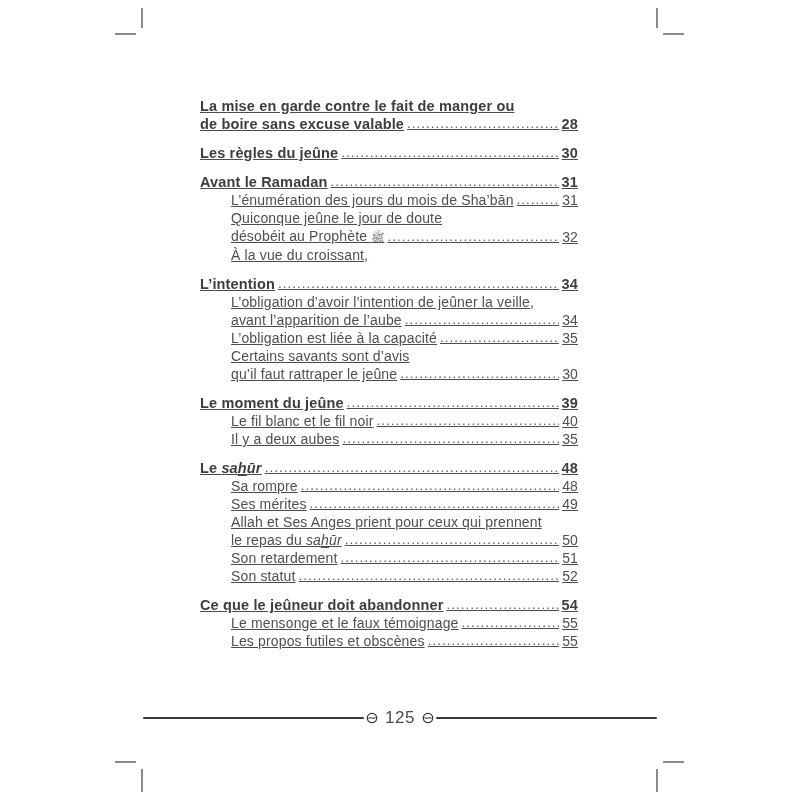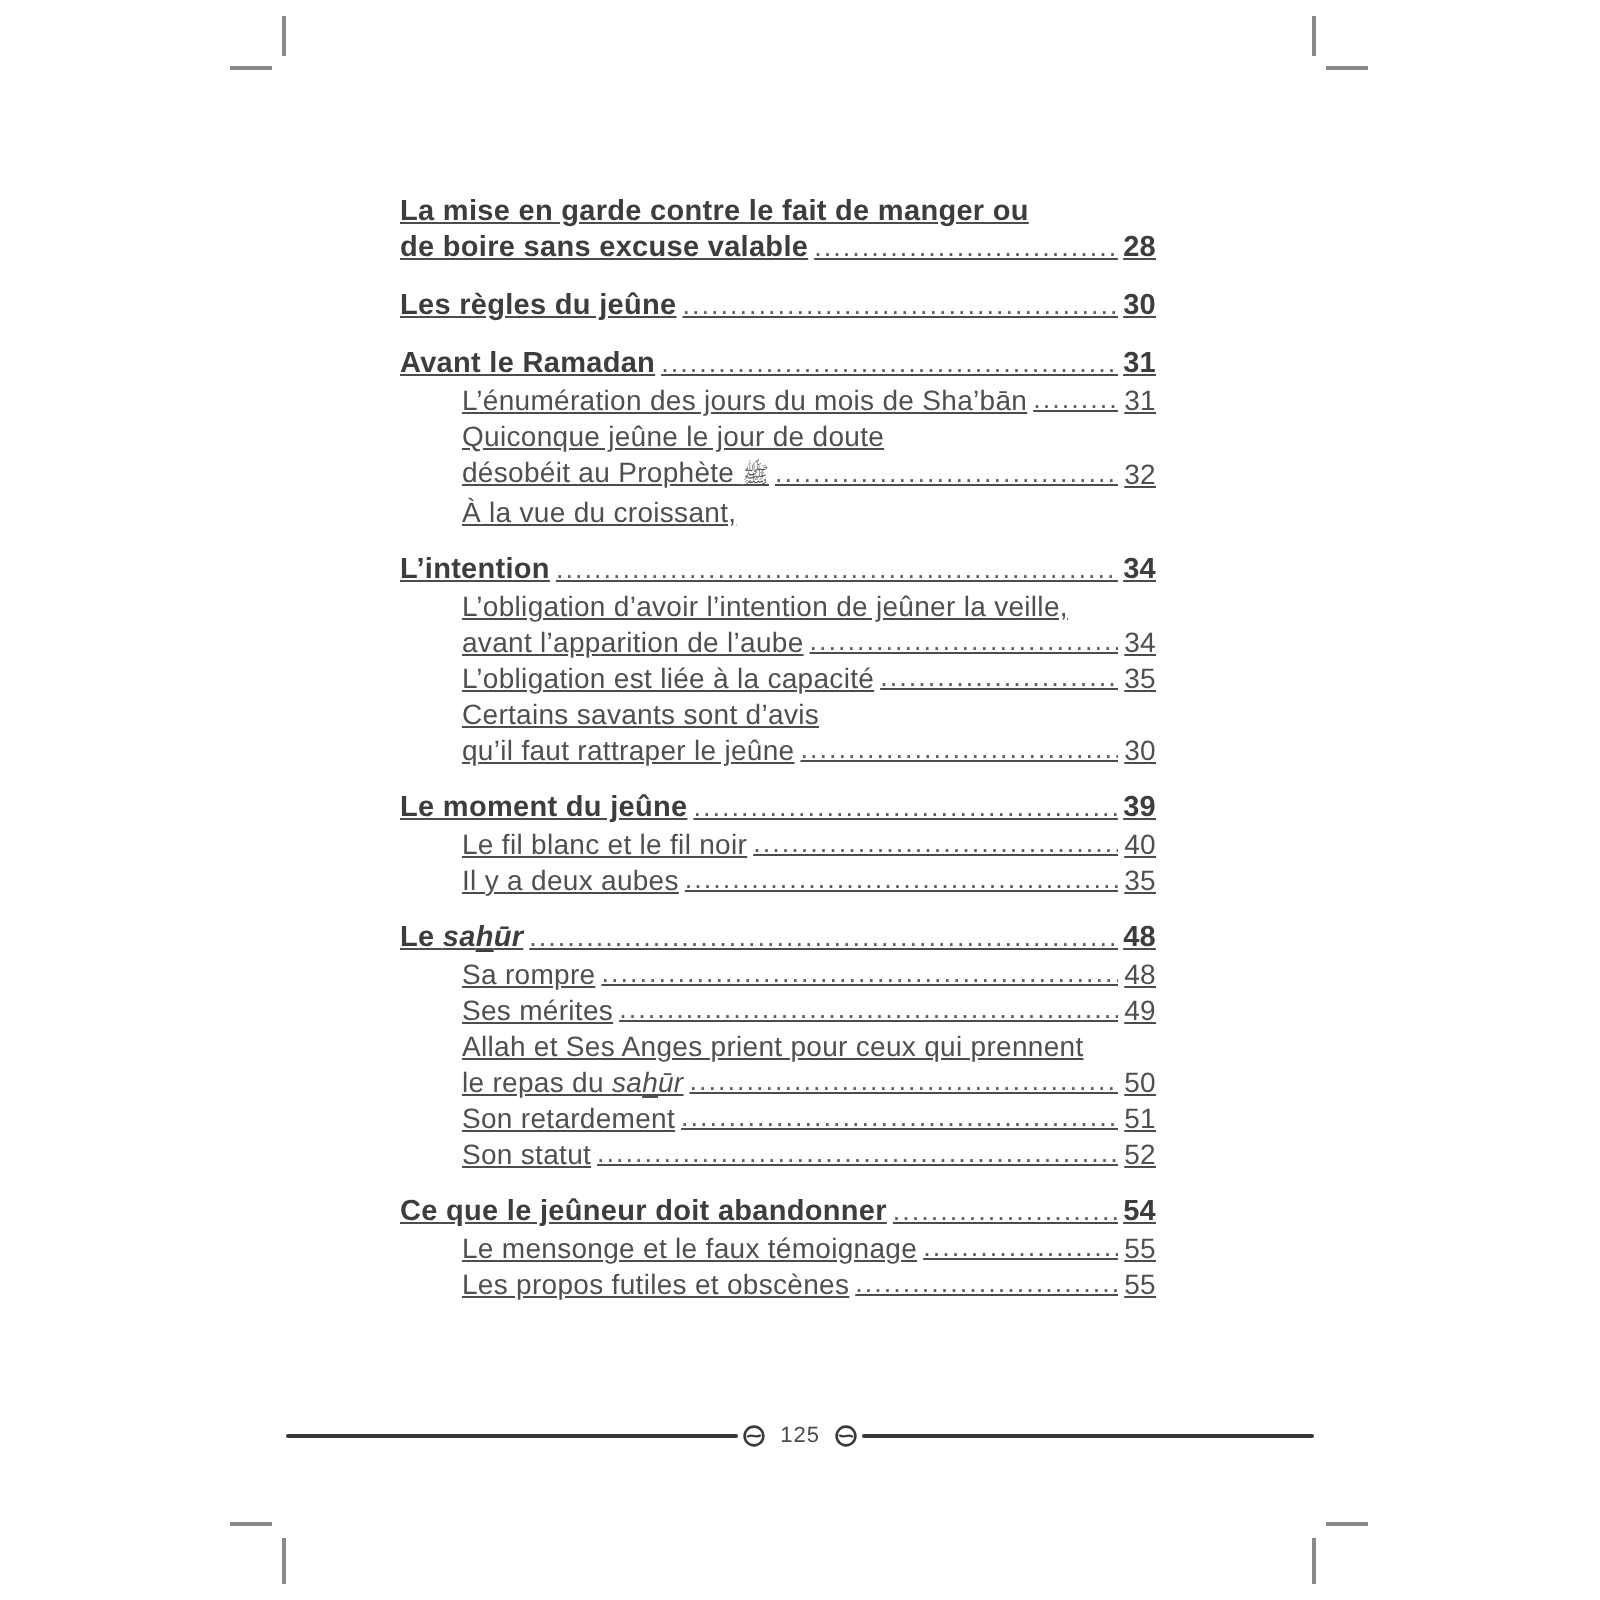--- a/index.html
+++ b/index.html
@@ -33,21 +33,21 @@
   .st-saws{font-size:11px;}
   
   .footer{
     position:absolute;left:143px;right:143px;top:708px;height:20px;
     display:flex;align-items:center;
   }
   .rule{flex:1 1 auto;height:2.5px;background:#3a3a3a;border-radius:1px;}
   .footer .center{
     flex:0 0 auto;display:flex;align-items:center;gap:7px;padding:0 2px;
   }
-  .folio{font-size:11px;color:#4a4a4a;letter-spacing:.5px;}
+  .folio{font-size:17px;color:#4a4a4a;letter-spacing:.5px;}
   .orn{width:12px;height:12px;display:block;}
   .orn.flip{transform:scaleX(-1);}
 </style>
 </head>
 <body>
 
 <div class="page">
 
   <div class="crop v" style="left:141px;top:8px;"></div>
   <div class="crop h" style="left:115px;top:33px;"></div>

